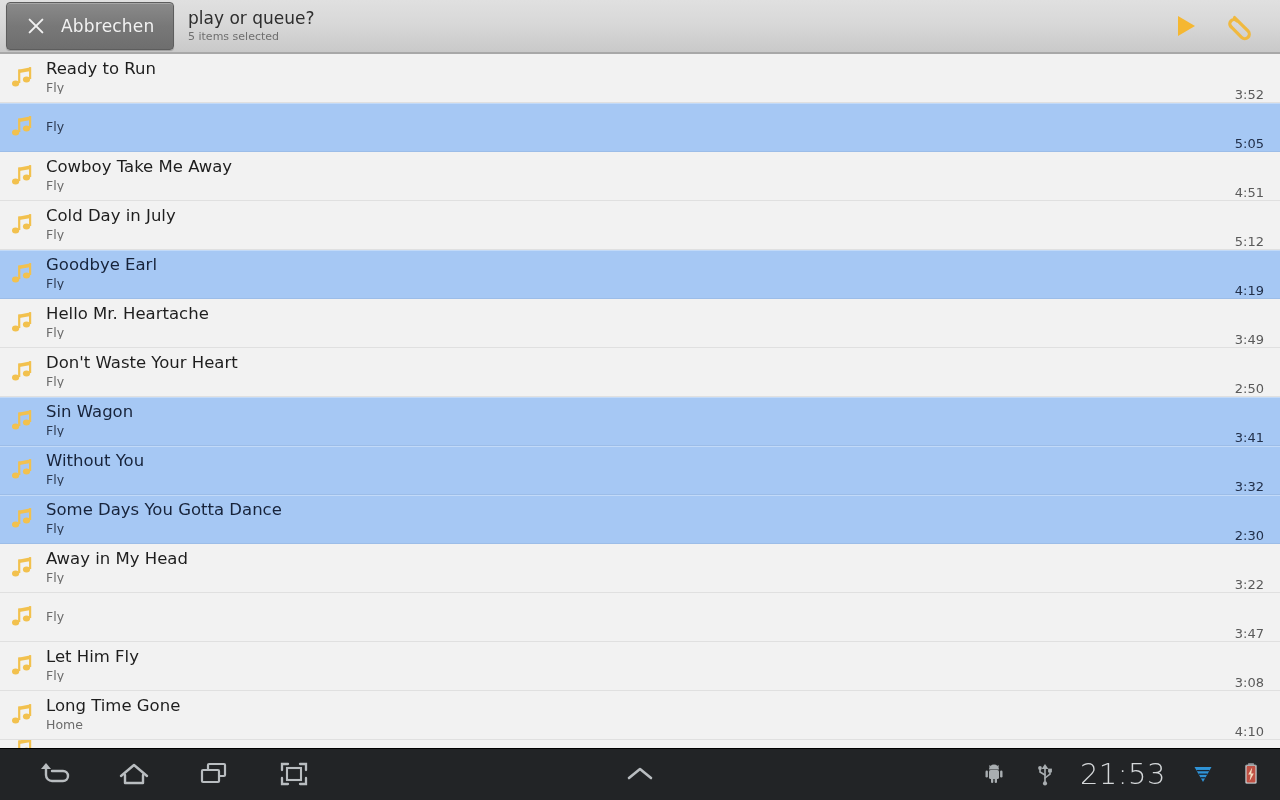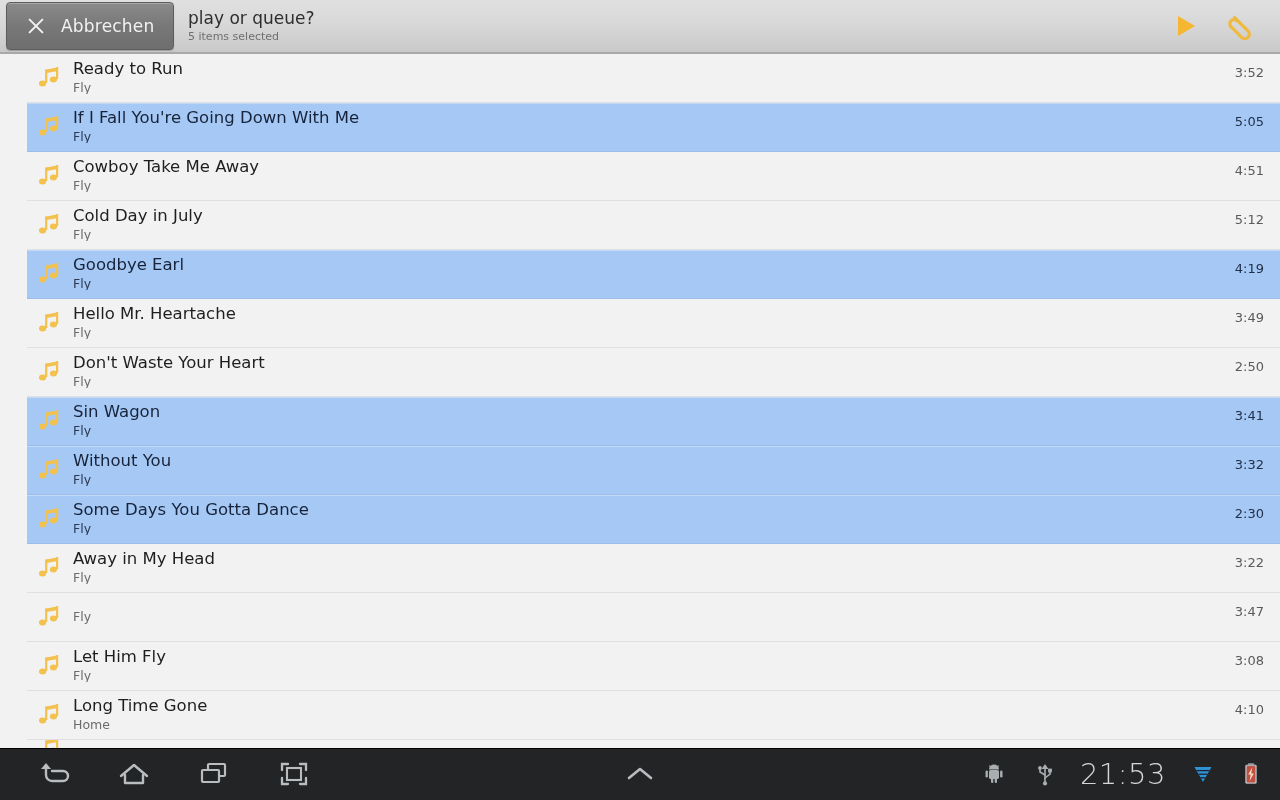--- a/index.html
+++ b/index.html
@@ -105,21 +105,20 @@
     justify-content: center;
     cursor: pointer;
   }
 
   
   .song-list {
     flex: 1 1 auto;
     overflow: hidden;
     background: #be185d;
     position: relative;
-    margin-left: 27px;
   }
   .song-row {
     position: relative;
     height: 49px;
     box-sizing: border-box;
     display: flex;
     align-items: center;
     padding: 0 14px 0 0;
     background: #f2f2f2;
     border-bottom: 1px solid #e0e0e0;
@@ -161,21 +160,21 @@
     white-space: nowrap;
     overflow: hidden;
     text-overflow: ellipsis;
   }
   .song-row.selected .row-album { color: #2c3a52; }
   .row-duration {
     flex: 0 0 auto;
     font-size: 13px;
     color: #5a5a5a;
     align-self: flex-end;
-    padding-bottom: 22px;
+    padding-bottom: 0;
     padding-right: 2px;
   }
   .song-row.selected .row-duration { color: #22304a; }
 
   
   .song-row.partial {
     height: 18px;
     overflow: hidden;
     border-bottom: none;
   }
@@ -297,21 +296,20 @@
             <g fill="#f2c14e">
               <path d="M9.4 4.4 L21 2.2 L21 5.9 L9.4 8.1 Z"></path>
               <rect x="8.1" y="4.4" width="2.2" height="13.6"></rect>
               <rect x="19" y="2.2" width="2.2" height="11.8"></rect>
               <ellipse cx="5.6" cy="18.6" rx="3.6" ry="3.0"></ellipse>
               <ellipse cx="16.5" cy="14.6" rx="3.6" ry="3.0"></ellipse>
             </g>
           </svg>
         </div>
         <div class="row-text">
-          <div class="row-title">If I Fall You're Going Down With Me</div>
           <div class="row-album">Fly</div>
         </div>
         <div class="row-duration">5:05</div>
       </div>
       <div class="song-row">
         <div class="row-icon">
           <svg width="26" height="26" viewBox="0 0 26 26">
             <g fill="#f2c14e">
               <path d="M9.4 4.4 L21 2.2 L21 5.9 L9.4 8.1 Z"></path>
               <rect x="8.1" y="4.4" width="2.2" height="13.6"></rect>

